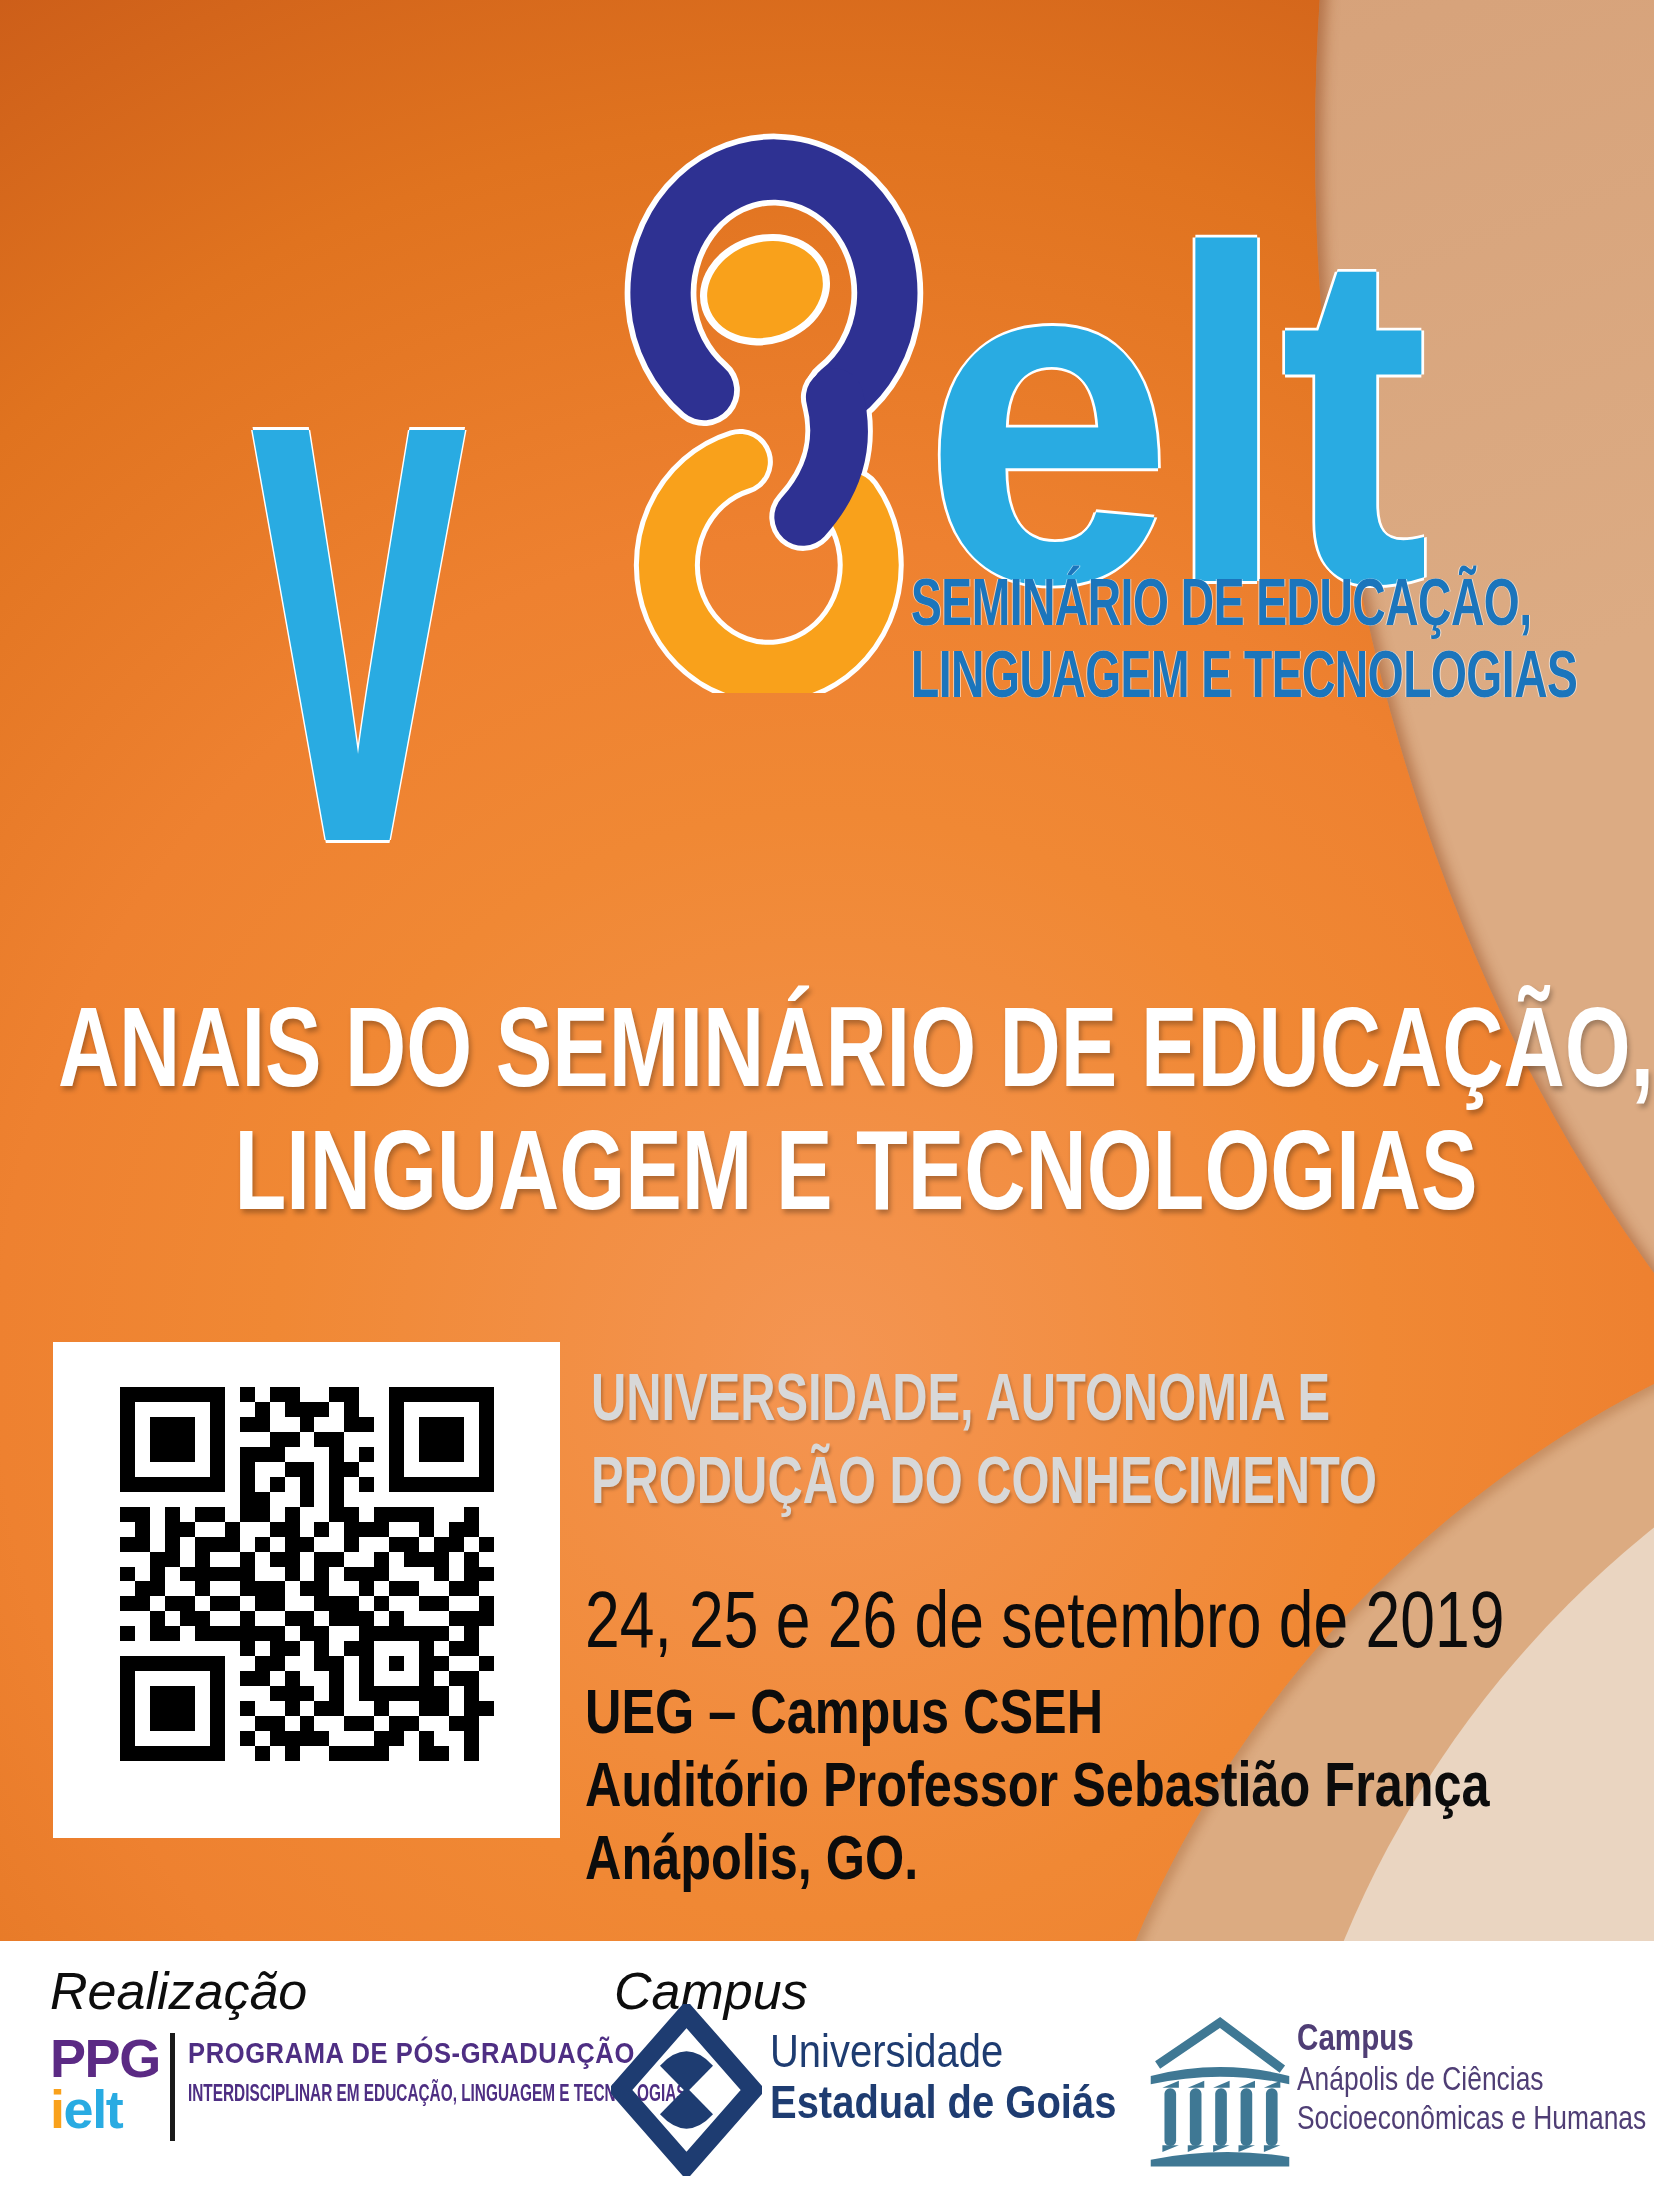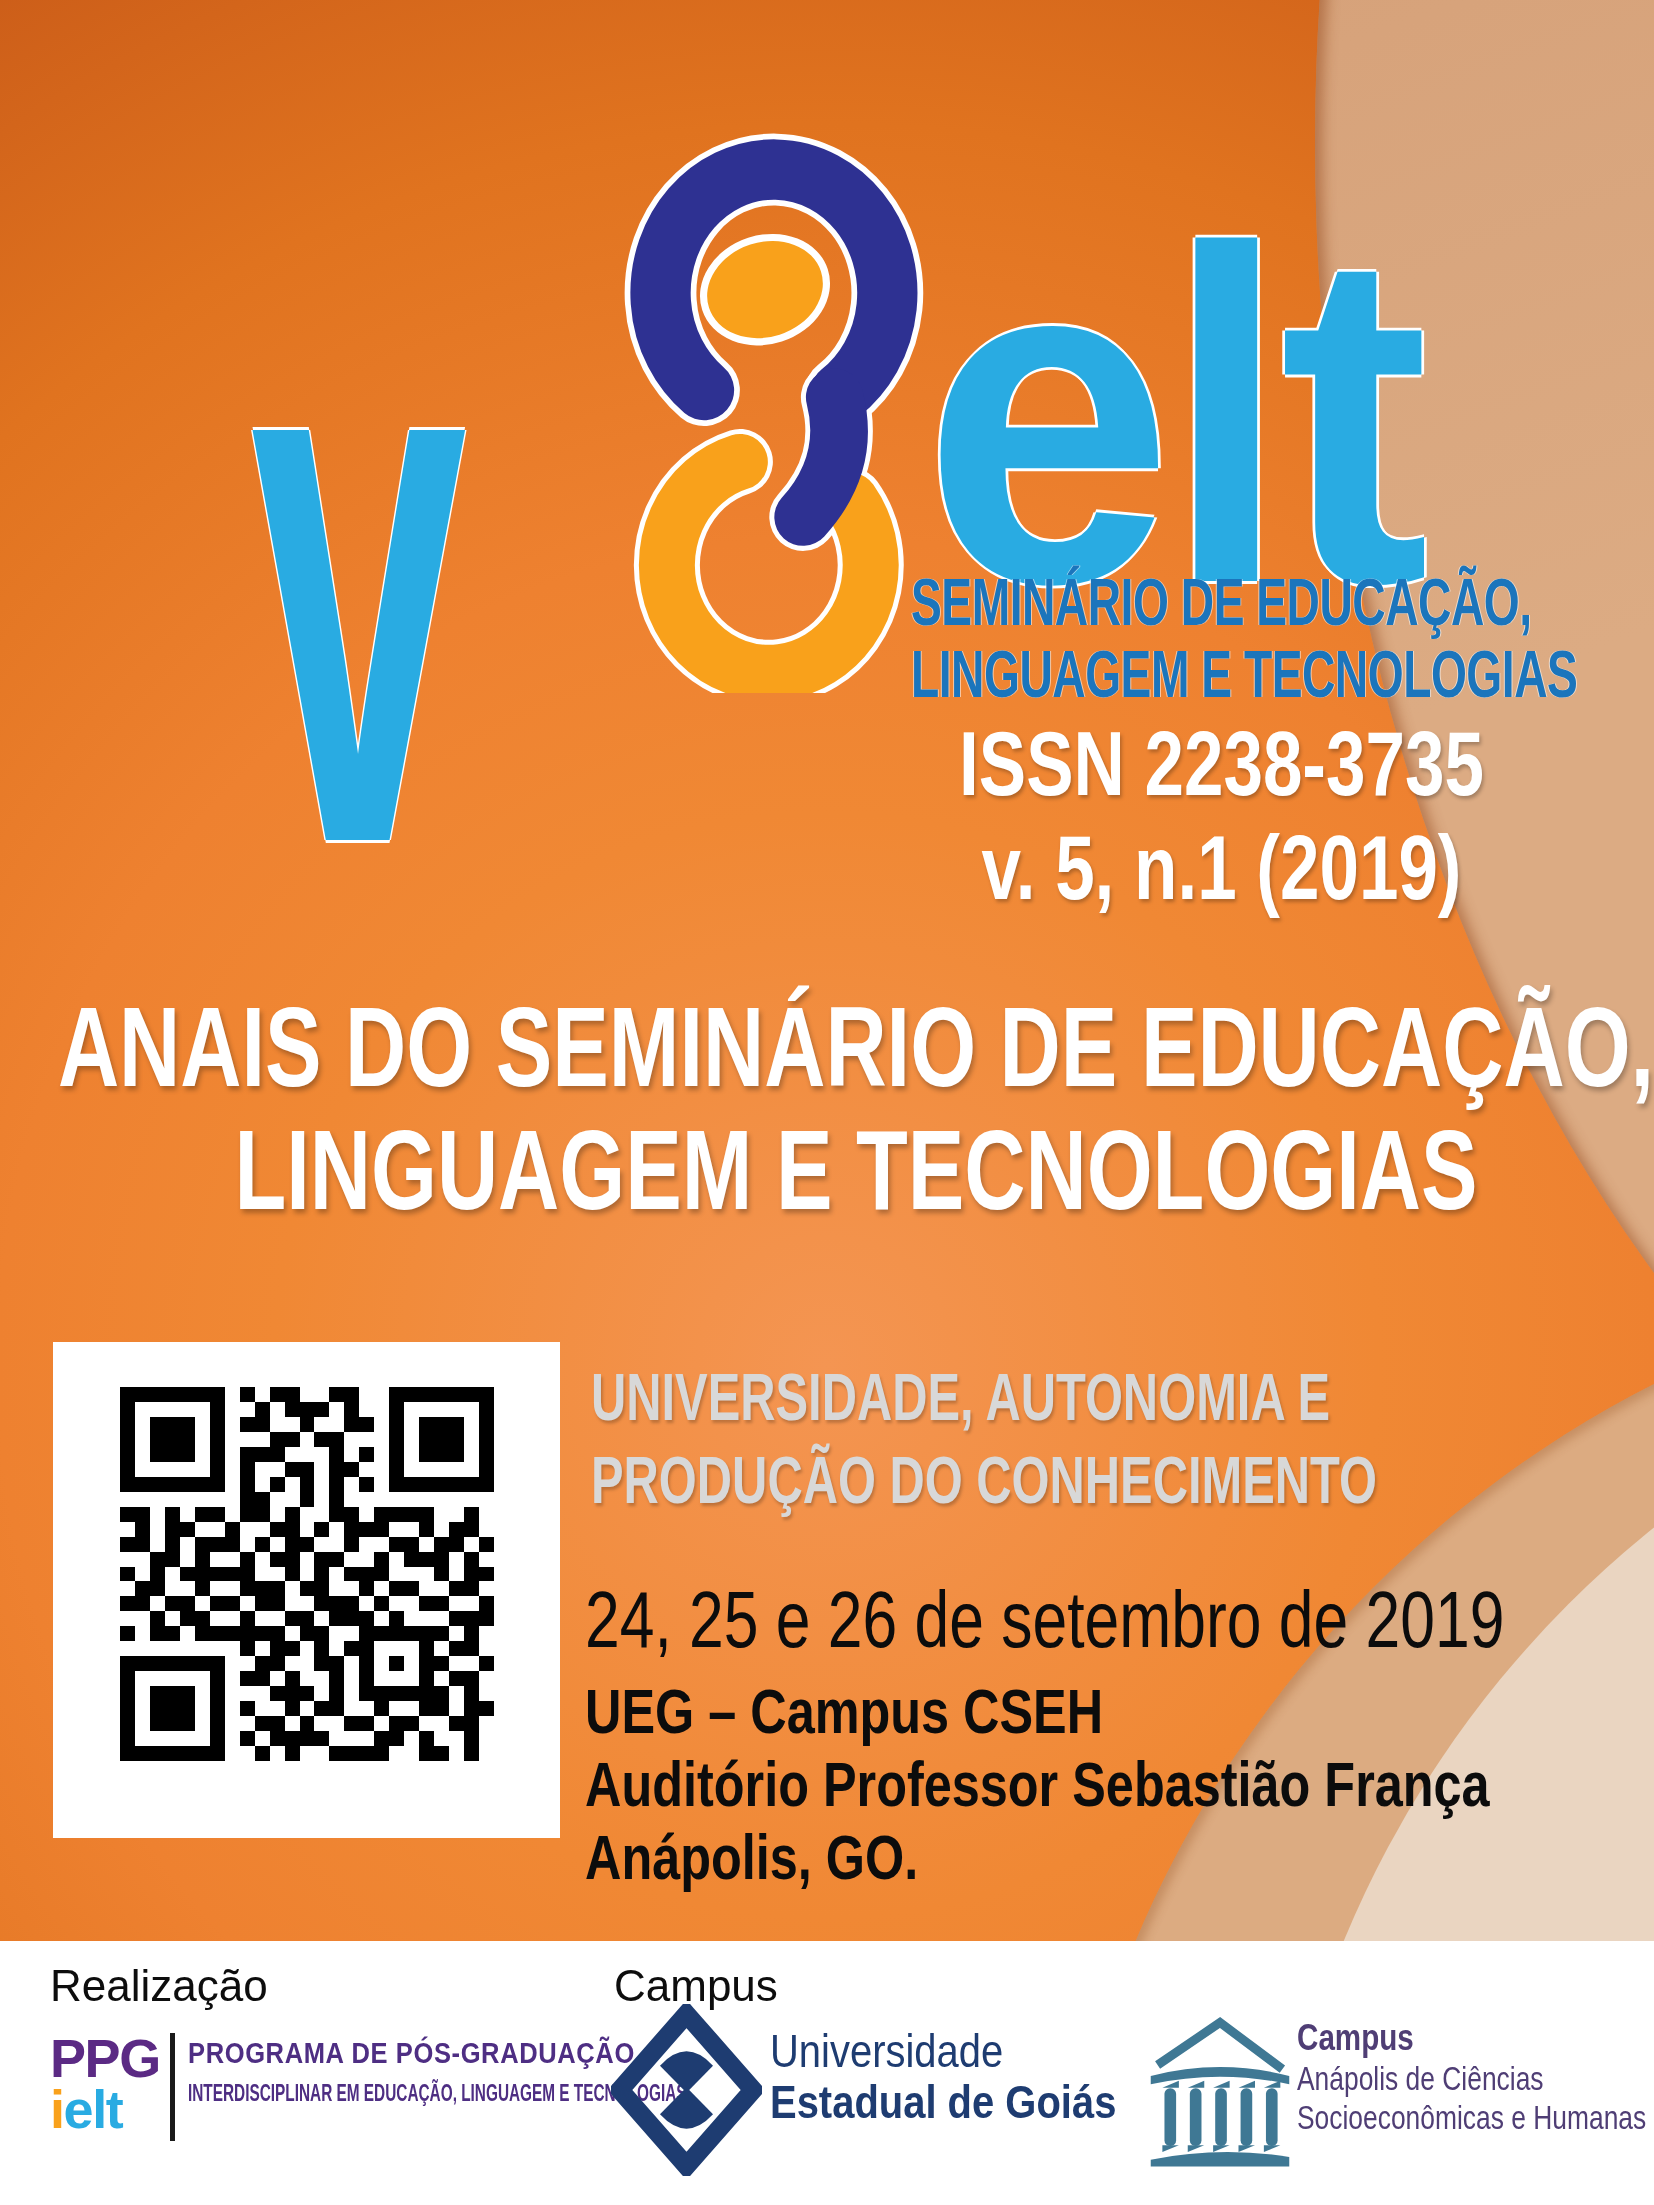--- a/index.html
+++ b/index.html
@@ -81,21 +81,21 @@
     font-size:80px;color:#0c0c0c;line-height:1;
     transform:scaleX(0.78);transform-origin:left top;
   }
   .venue{
     position:absolute;left:585px;top:1675px;white-space:nowrap;
     font-size:63px;font-weight:bold;color:#0c0c0c;line-height:1.16;
     transform:scaleX(0.8);transform-origin:left top;
   }
   
   .footer{position:absolute;left:0;top:1941px;width:1654px;height:264px;background:#ffffff;}
-  .section-label{position:absolute;top:20px;font-size:44px;color:#0d0d0d;}
+  .section-label{position:absolute;top:20px;font-size:52px;color:#0d0d0d;font-style:italic;}
   .label-realizacao{left:50px;} .label-apoio{left:614px;}
   .ppg-logo{position:absolute;left:50px;top:92px;display:flex;align-items:flex-start;}
   .ppg-acronym{font-weight:bold;font-size:54px;line-height:0.95;letter-spacing:-1.4px;}
   .ppg-top{color:var(--ppg-purple);}
   .ppg-i{color:var(--gold);} .ppg-rest{color:var(--light-blue);}
   .ppg-bar{width:5px;height:108px;background:#1a1a1a;margin:0 13px 0 10px;}
   .ppg-text{padding-top:4.3px;color:var(--footer-purple);}
   .ppg-line1{font-size:29px;font-weight:bold;white-space:nowrap;letter-spacing:0.7px;
              transform:scaleX(0.88);transform-origin:left top;}
   .ppg-line2{font-size:24.4px;font-weight:bold;white-space:nowrap;margin-top:8.6px;
@@ -132,24 +132,20 @@
     <ellipse class="halo-fill" cx="235" cy="228" rx="92" ry="76" transform="rotate(-18 235 228)"></ellipse>
     <path class="arc-gold" d="M 200 468 A 142 150 0 1 0 354 522" stroke-width="78"></path>
     <path class="arc-deep" d="M 150 368 A 158 172 0 1 1 340 372" stroke-width="84"></path>
     <path class="arc-deep" d="M 332 378 Q 356 470 288 545" stroke-width="80"></path>
     <ellipse class="blob-gold" cx="235" cy="228" rx="82" ry="66" transform="rotate(-18 235 228)"></ellipse>
   </svg>
   <div class="logo-elt">elt</div>
 
   <div class="subtitle l1">SEMINÁRIO DE EDUCAÇÃO,</div>
   <div class="subtitle l2">LINGUAGEM E TECNOLOGIAS</div>
-  <div class="issn-block">
-    <div class="issn-line">ISSN 2238-3735</div>
-    <div class="vol-line">v. 5, n.1 (2019)</div>
-  </div>
 
   <div class="main-title">
     <div>ANAIS DO SEMINÁRIO DE EDUCAÇÃO,</div>
     <div>LINGUAGEM E TECNOLOGIAS</div>
   </div>
 
   <div class="qr-box">
     <div class="qr">
         <div style="grid-area: 1 / 1;"></div>
         <div style="grid-area: 1 / 2;"></div>

